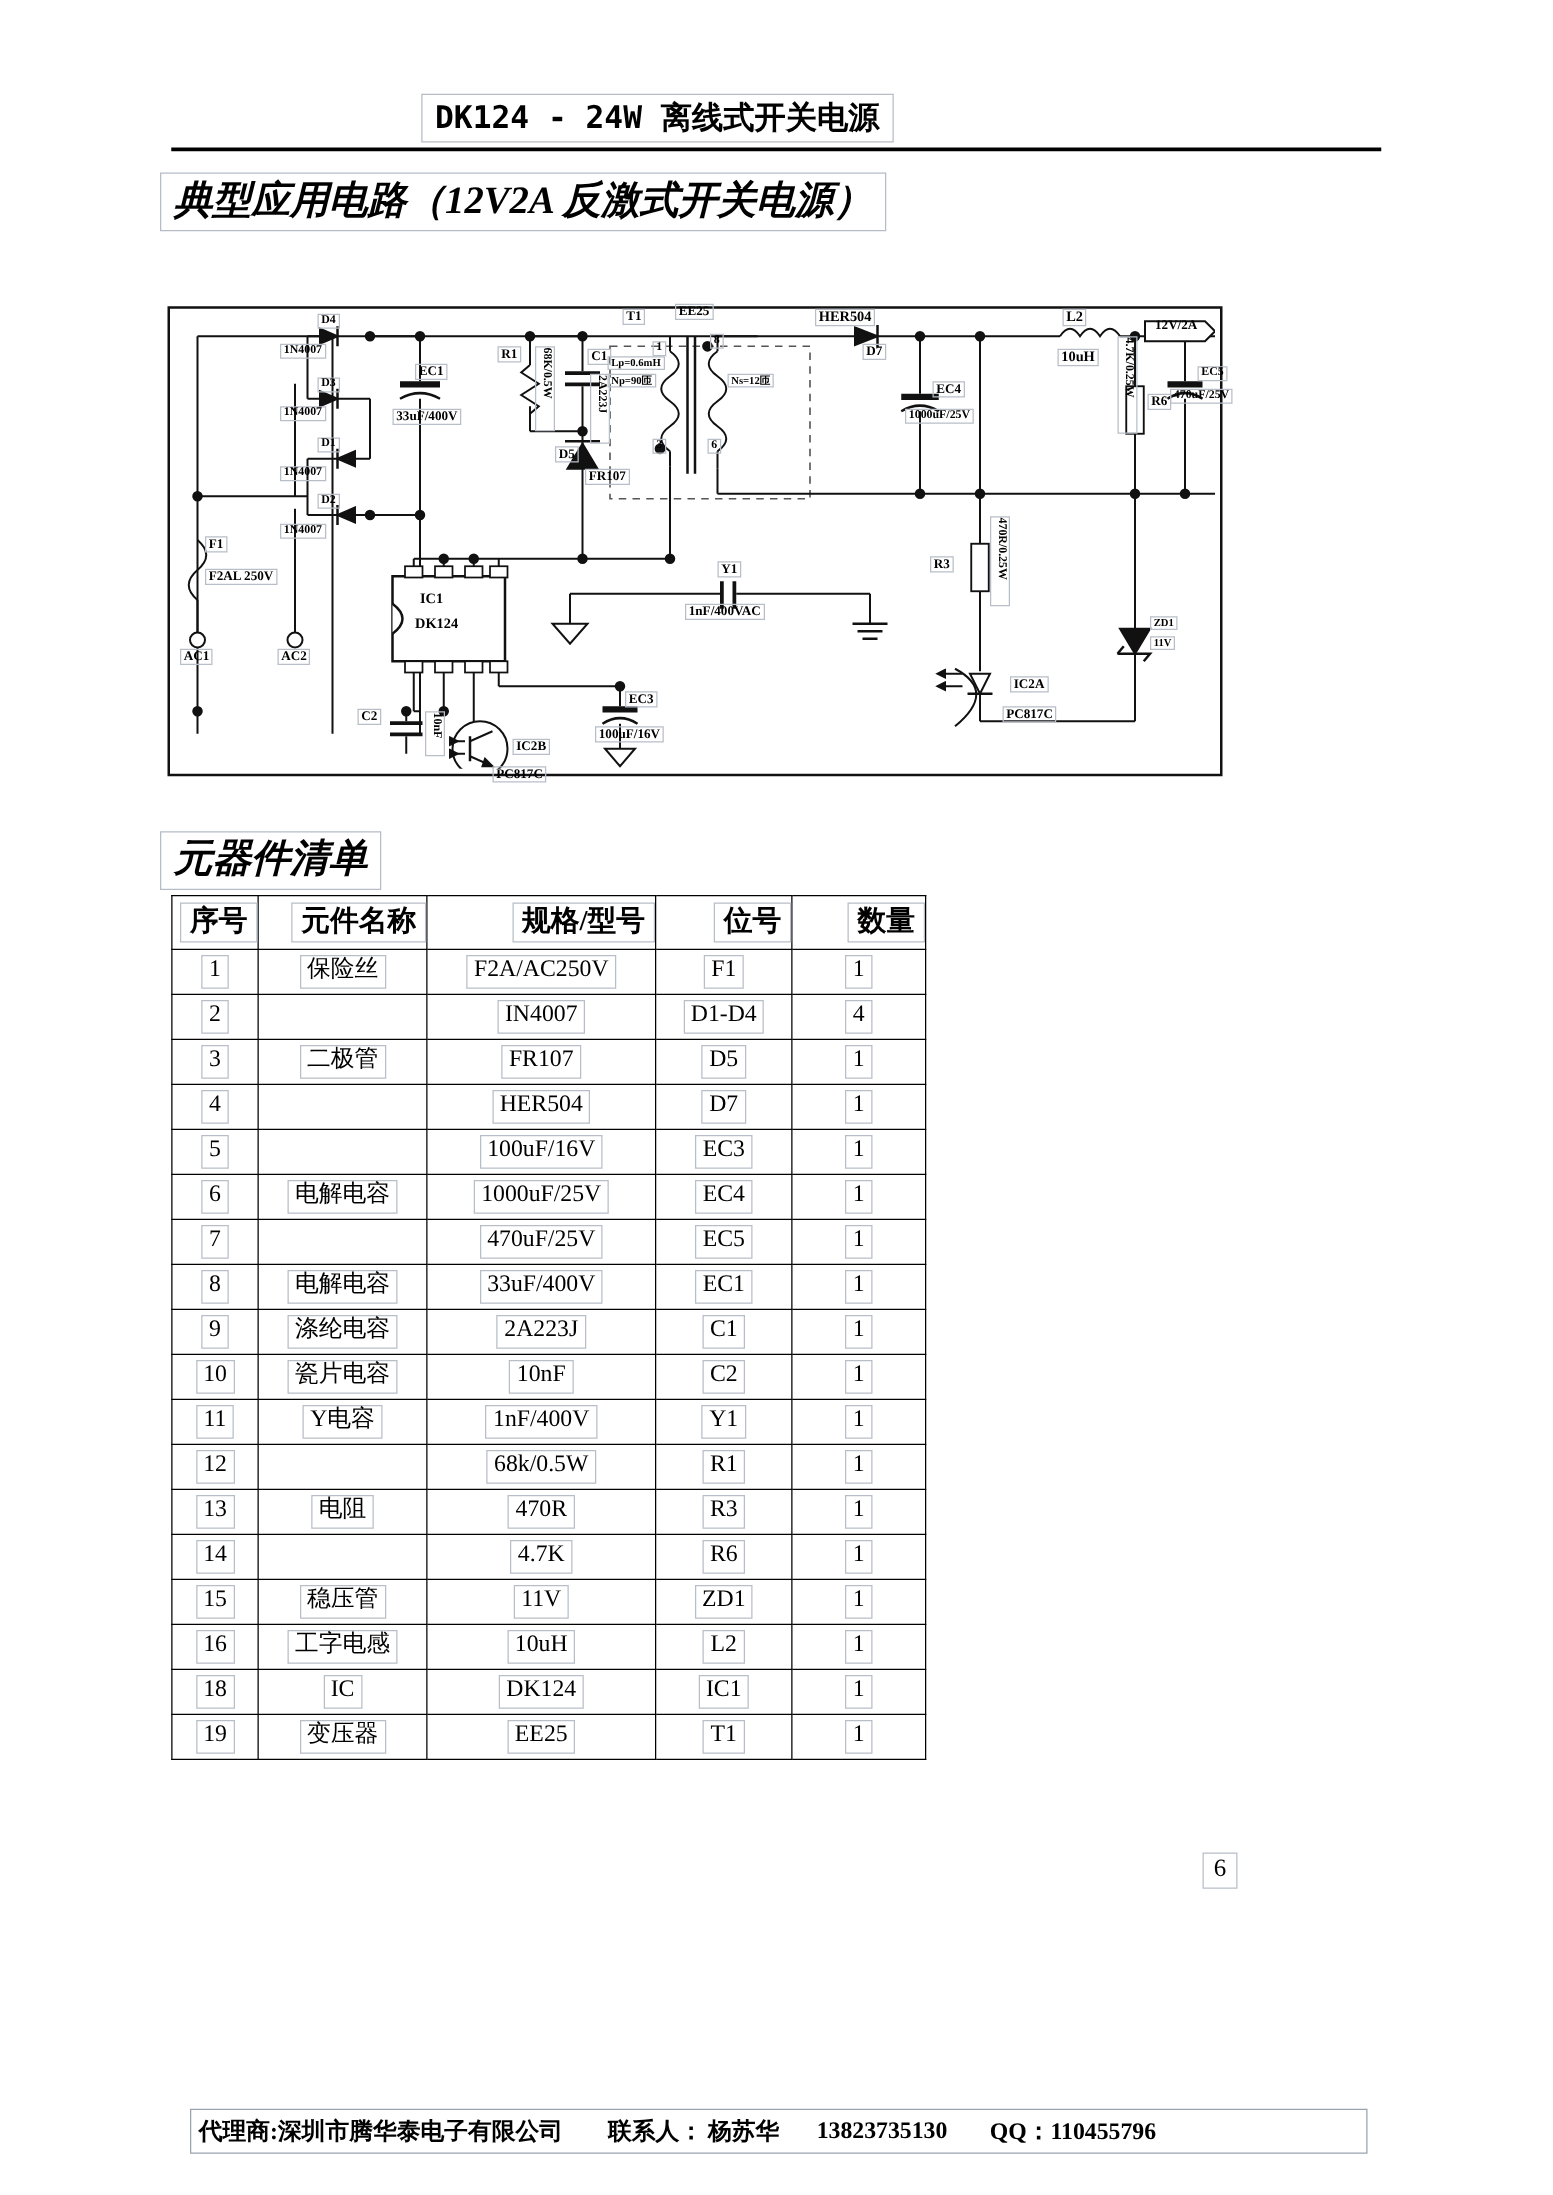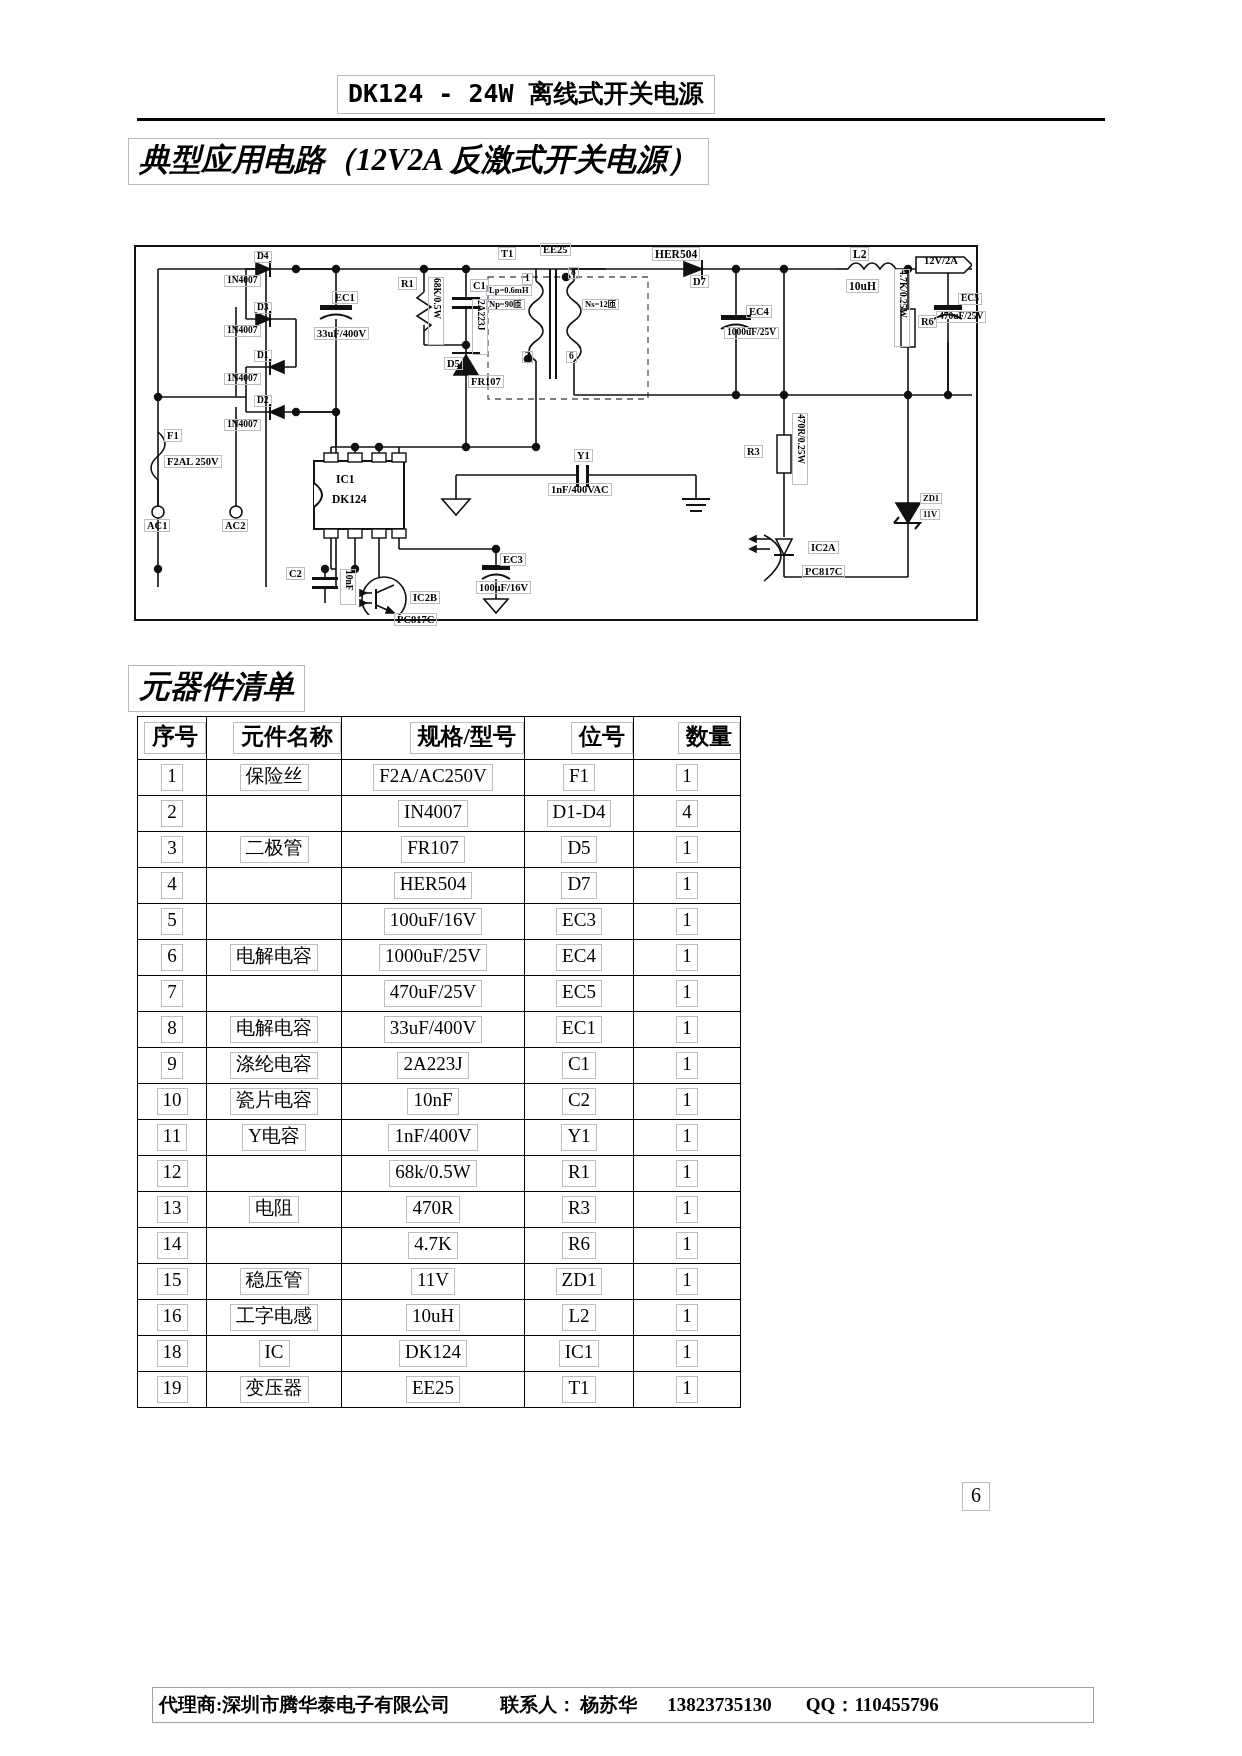--- a/index.html
+++ b/index.html
@@ -160,21 +160,21 @@
     height: 36px;
     display: flex;
     align-items: center;
     font-size: 19px;
     font-weight: bold;
     white-space: nowrap;
     box-sizing: border-box;
   }
   .footer span { display: inline-block; }
   .f-agent   { margin-left: 6px; }
-  .f-contact { margin-left: 50px; }
+  .f-contact { margin-left: 36px; }
   .f-name    { margin-left: 4px; }
   .f-phone   { margin-left: 30px; font-family: "Liberation Serif", serif; }
   .f-qq      { margin-left: 34px; }
 </style>
 </head>
 <body>
 
 <div class="page-header">
   <div class="header-title-box">DK124 -  24W 离线式开关电源</div>
   <div class="header-rule"></div>

